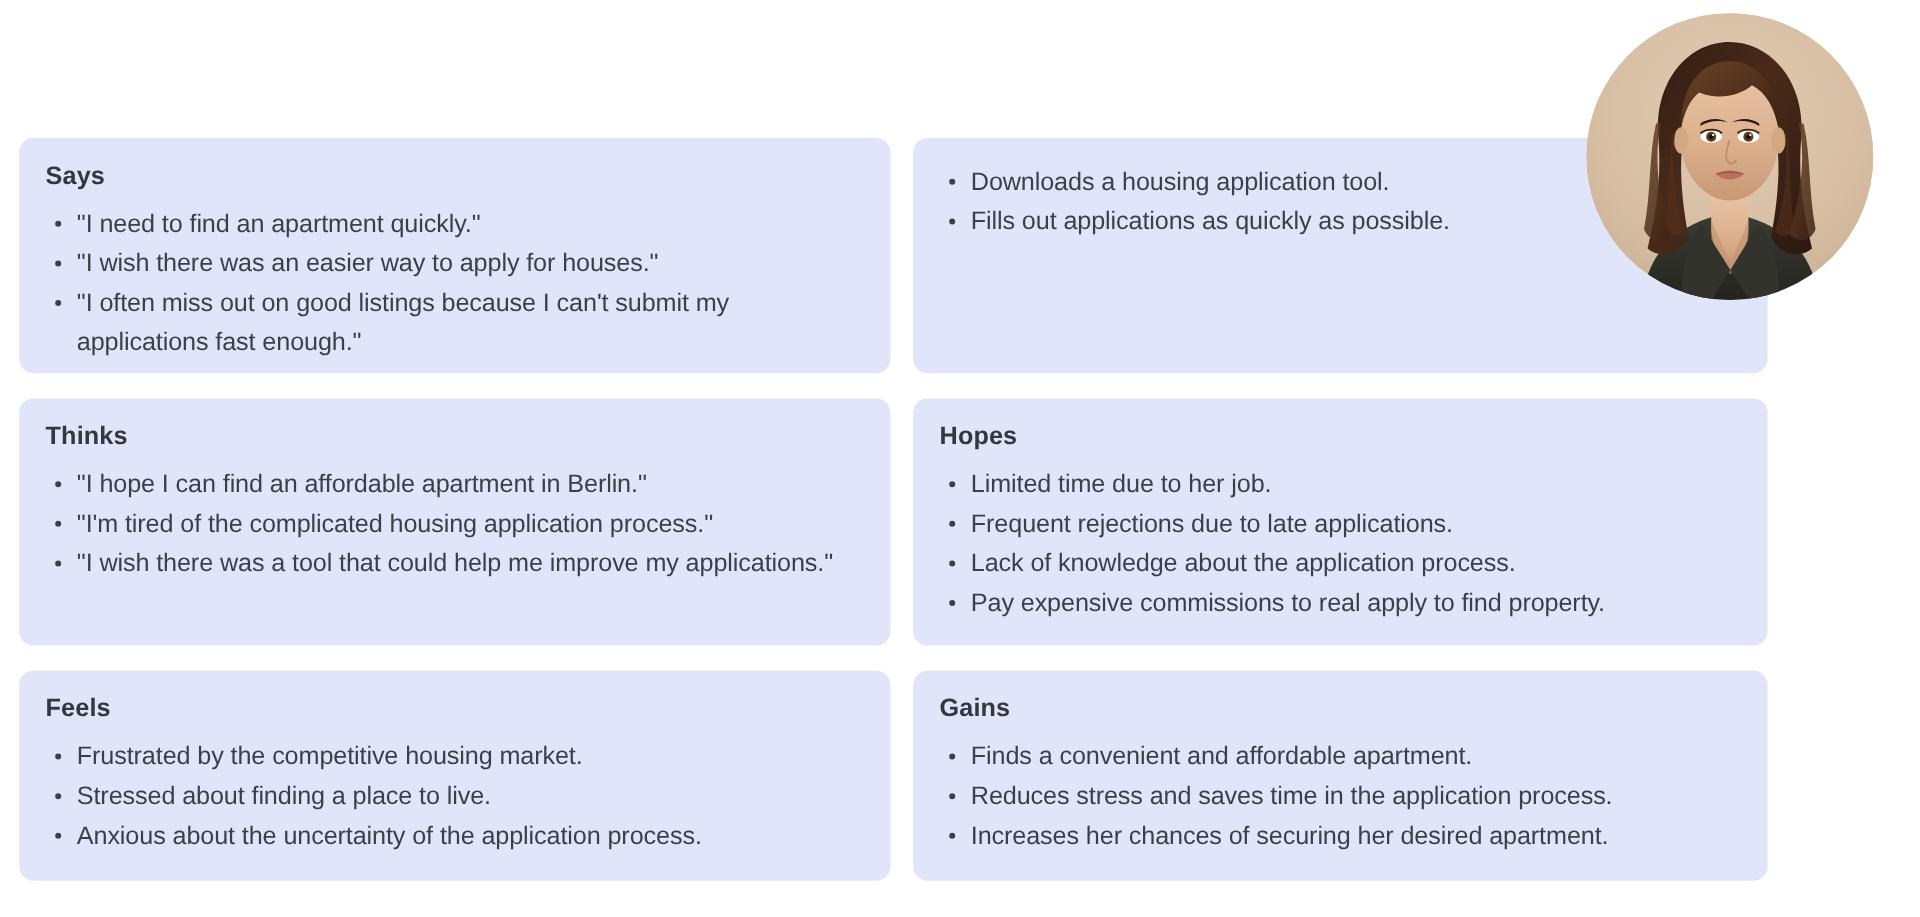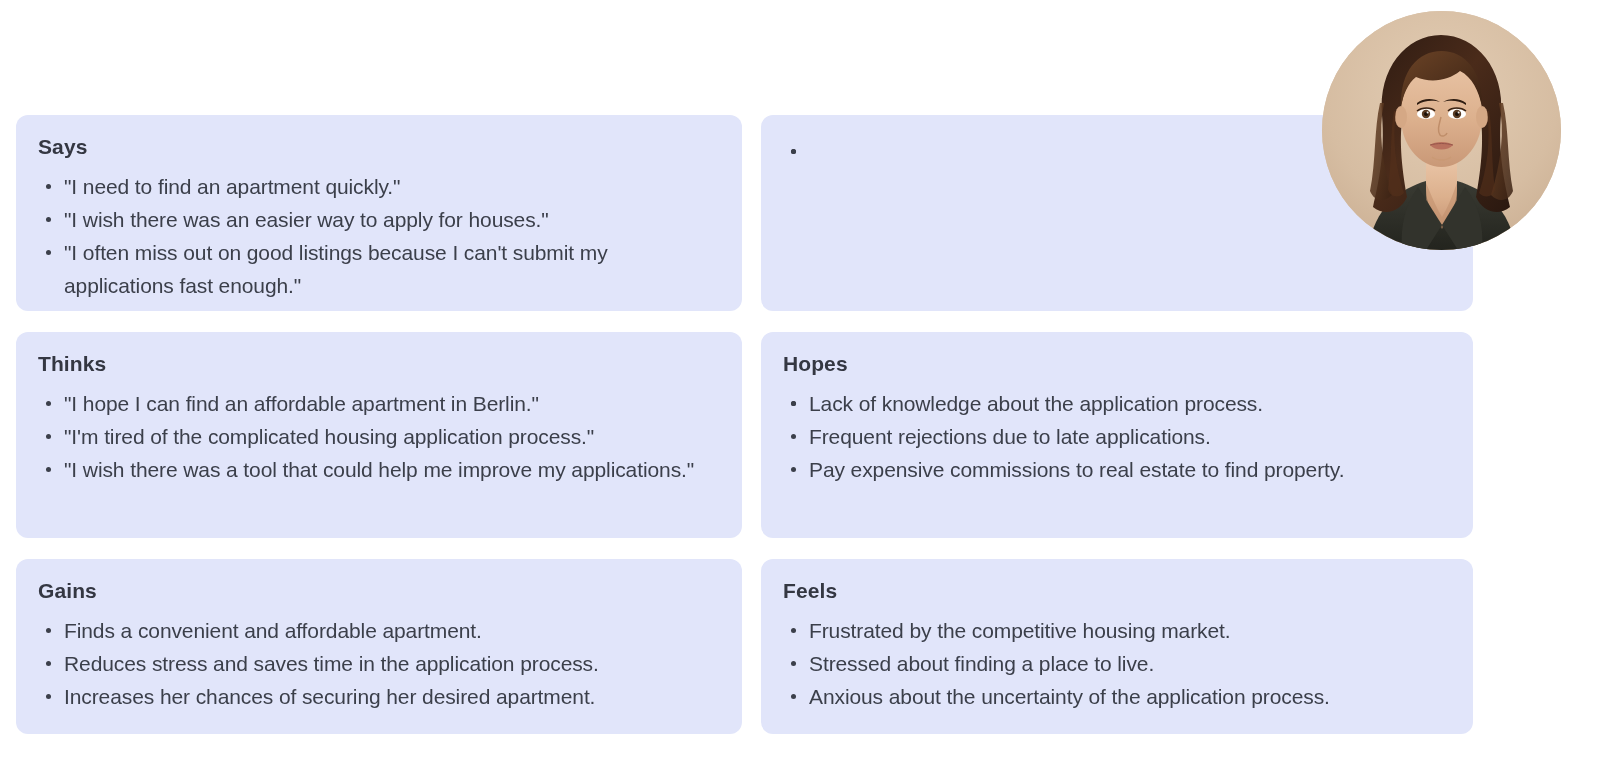--- a/index.html
+++ b/index.html
@@ -98,59 +98,59 @@
       <div class="card-title">Says</div>
       <ul class="card-list">
         <li><span class="bullet"></span><span>"I need to find an apartment quickly."</span></li>
         <li><span class="bullet"></span><span>"I wish there was an easier way to apply for houses."</span></li>
         <li><span class="bullet"></span><span>"I often miss out on good listings because I can't submit my applications fast enough."</span></li>
       </ul>
     </div>
 
     <div class="card row-1">
       <ul class="card-list">
-        <li><span class="bullet"></span></li>
-        <li><span class="bullet"></span></li>
+        <li><span class="bullet"></span><span>Downloads a housing application tool.</span></li>
+        <li><span class="bullet"></span><span>Fills out applications as quickly as possible.</span></li>
       </ul>
     </div>
 
     <div class="card">
       <div class="card-title">Thinks</div>
       <ul class="card-list">
         <li><span class="bullet"></span><span>"I hope I can find an affordable apartment in Berlin."</span></li>
         <li><span class="bullet"></span><span>"I'm tired of the complicated housing application process."</span></li>
         <li><span class="bullet"></span><span>"I wish there was a tool that could help me improve my applications."</span></li>
       </ul>
     </div>
 
     <div class="card">
       <div class="card-title">Hopes</div>
       <ul class="card-list">
-        <li><span class="bullet"></span></li>
+        <li><span class="bullet"></span><span>Limited time due to her job.</span></li>
+        <li><span class="bullet"></span><span>Frequent rejections due to late applications.</span></li>
         <li><span class="bullet"></span><span>Lack of knowledge about the application process.</span></li>
-        <li><span class="bullet"></span><span>Frequent rejections due to late applications.</span></li>
-        <li><span class="bullet"></span><span>Pay expensive commissions to real estate to find property.</span></li>
+        <li><span class="bullet"></span><span>Pay expensive commissions to real apply to find property.</span></li>
+      </ul>
+    </div>
+
+    <div class="card">
+      <div class="card-title">Feels</div>
+      <ul class="card-list">
+        <li><span class="bullet"></span><span>Frustrated by the competitive housing market.</span></li>
+        <li><span class="bullet"></span><span>Stressed about finding a place to live.</span></li>
+        <li><span class="bullet"></span><span>Anxious about the uncertainty of the application process.</span></li>
       </ul>
     </div>
 
     <div class="card">
       <div class="card-title">Gains</div>
       <ul class="card-list">
         <li><span class="bullet"></span><span>Finds a convenient and affordable apartment.</span></li>
         <li><span class="bullet"></span><span>Reduces stress and saves time in the application process.</span></li>
         <li><span class="bullet"></span><span>Increases her chances of securing her desired apartment.</span></li>
-      </ul>
-    </div>
-
-    <div class="card">
-      <div class="card-title">Feels</div>
-      <ul class="card-list">
-        <li><span class="bullet"></span><span>Frustrated by the competitive housing market.</span></li>
-        <li><span class="bullet"></span><span>Stressed about finding a place to live.</span></li>
-        <li><span class="bullet"></span><span>Anxious about the uncertainty of the application process.</span></li>
       </ul>
     </div>
 
   </div>
 
   <div id="avatar">
     <svg viewBox="0 0 239 239" xmlns="http://www.w3.org/2000/svg">
       <defs>
         <radialGradient id="bg" cx="50%" cy="35%" r="75%">
           <stop offset="0%" stop-color="#e3cdb4"></stop>

